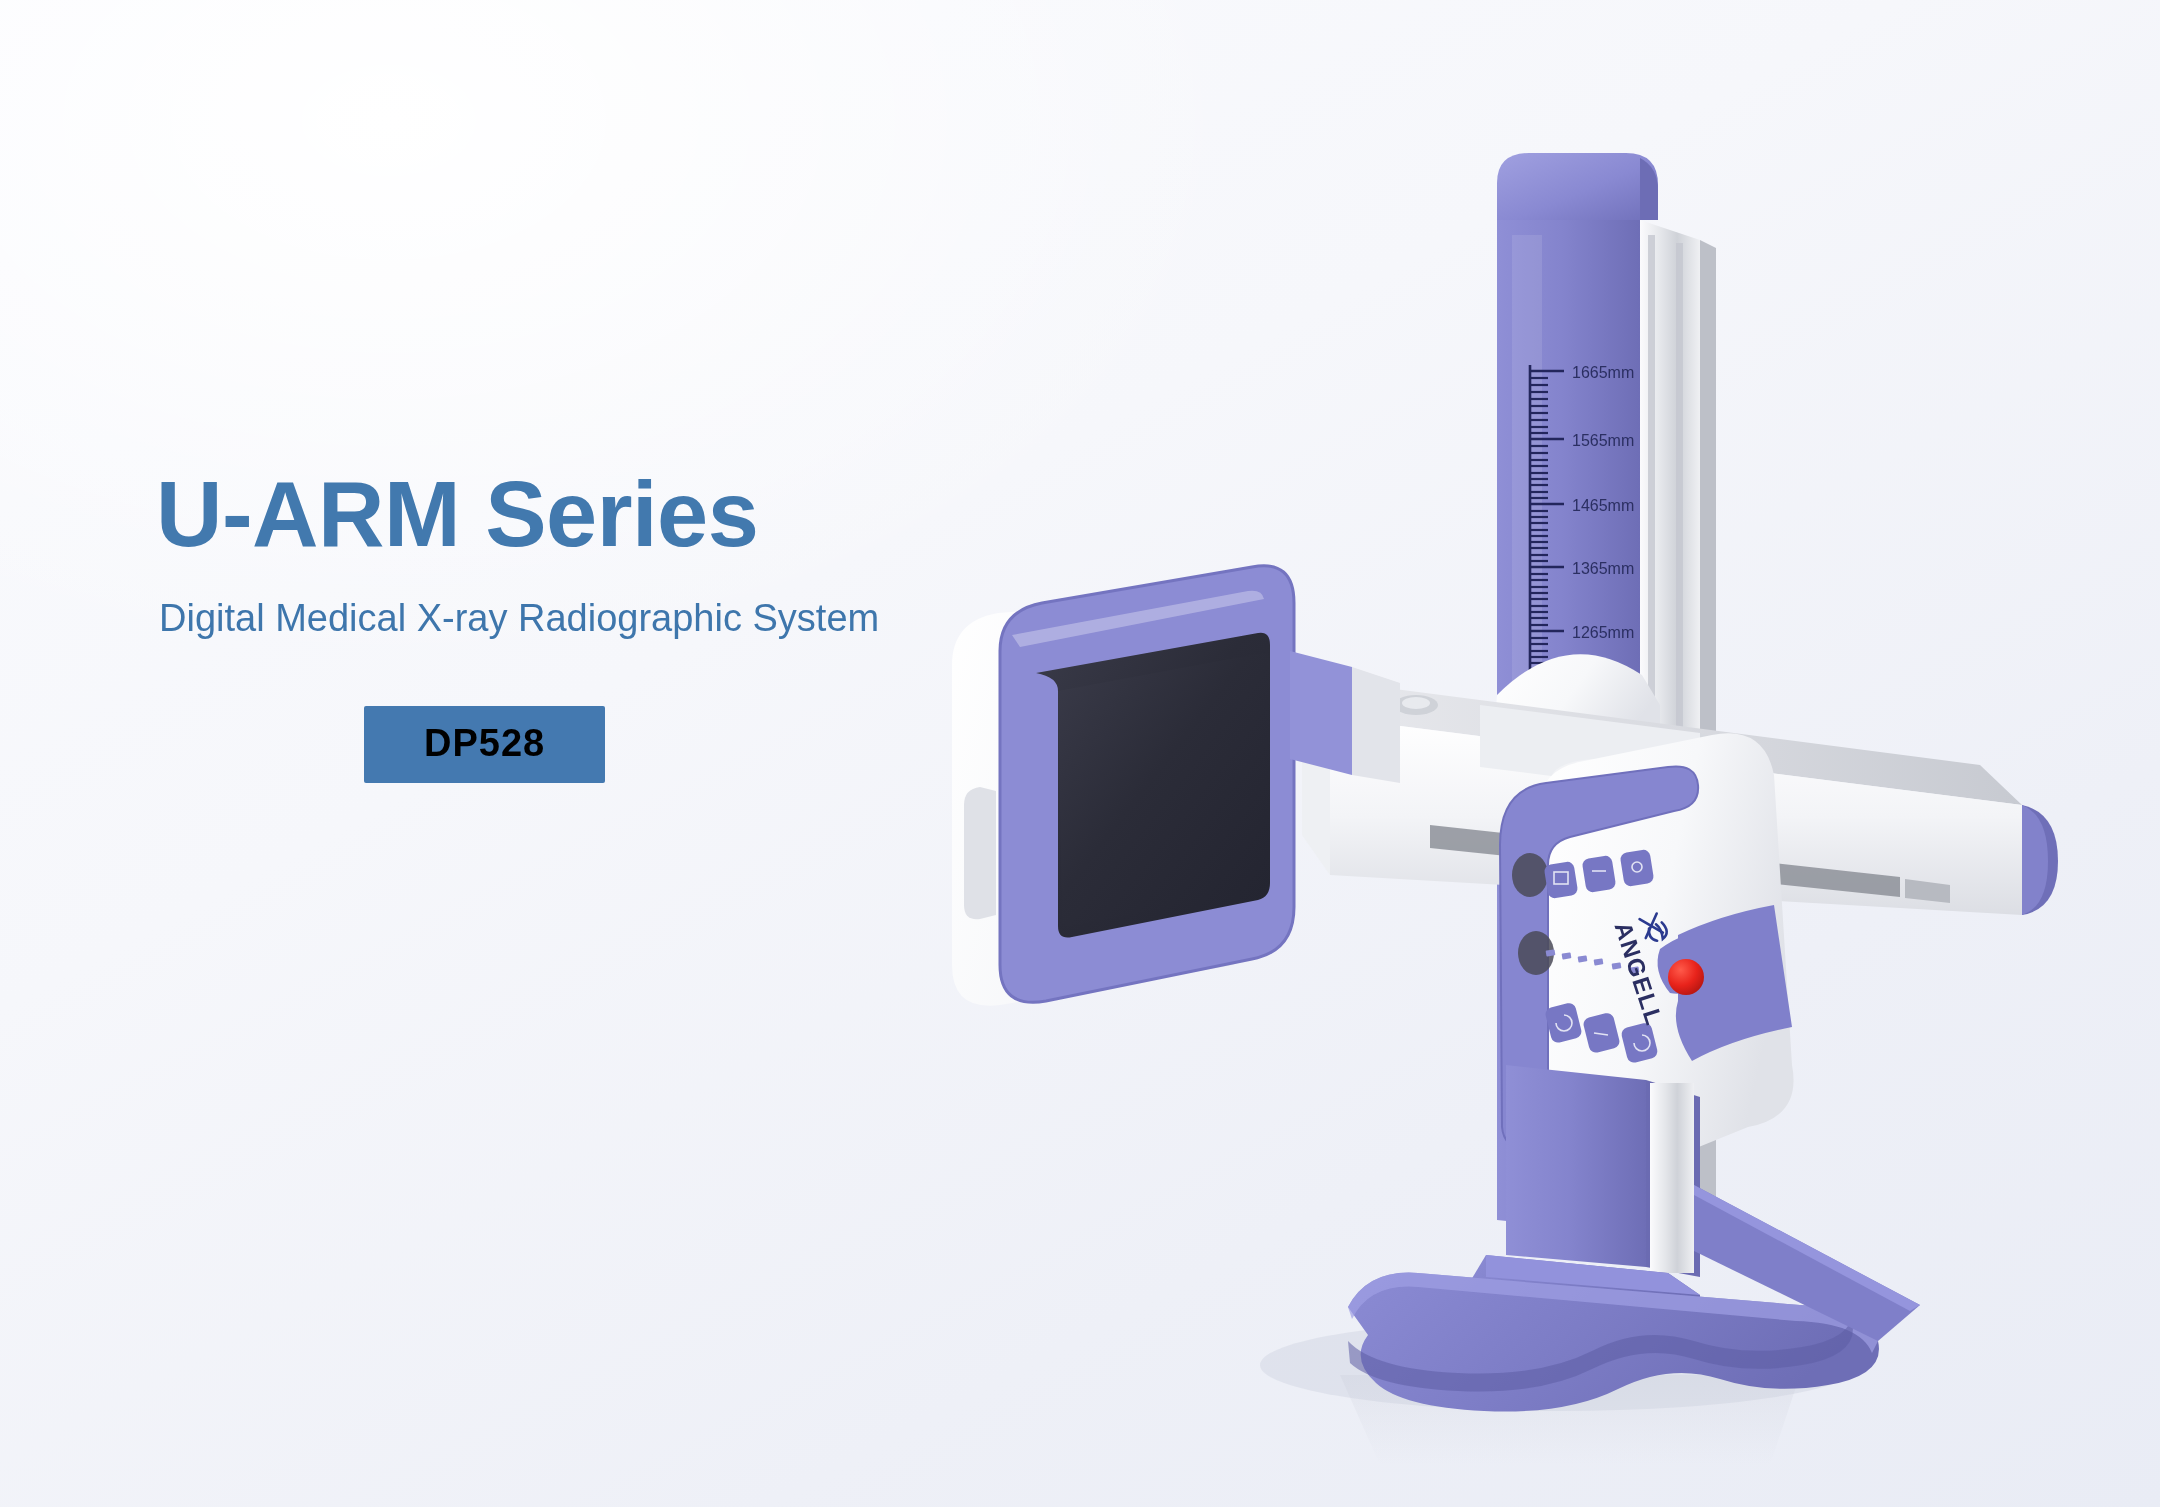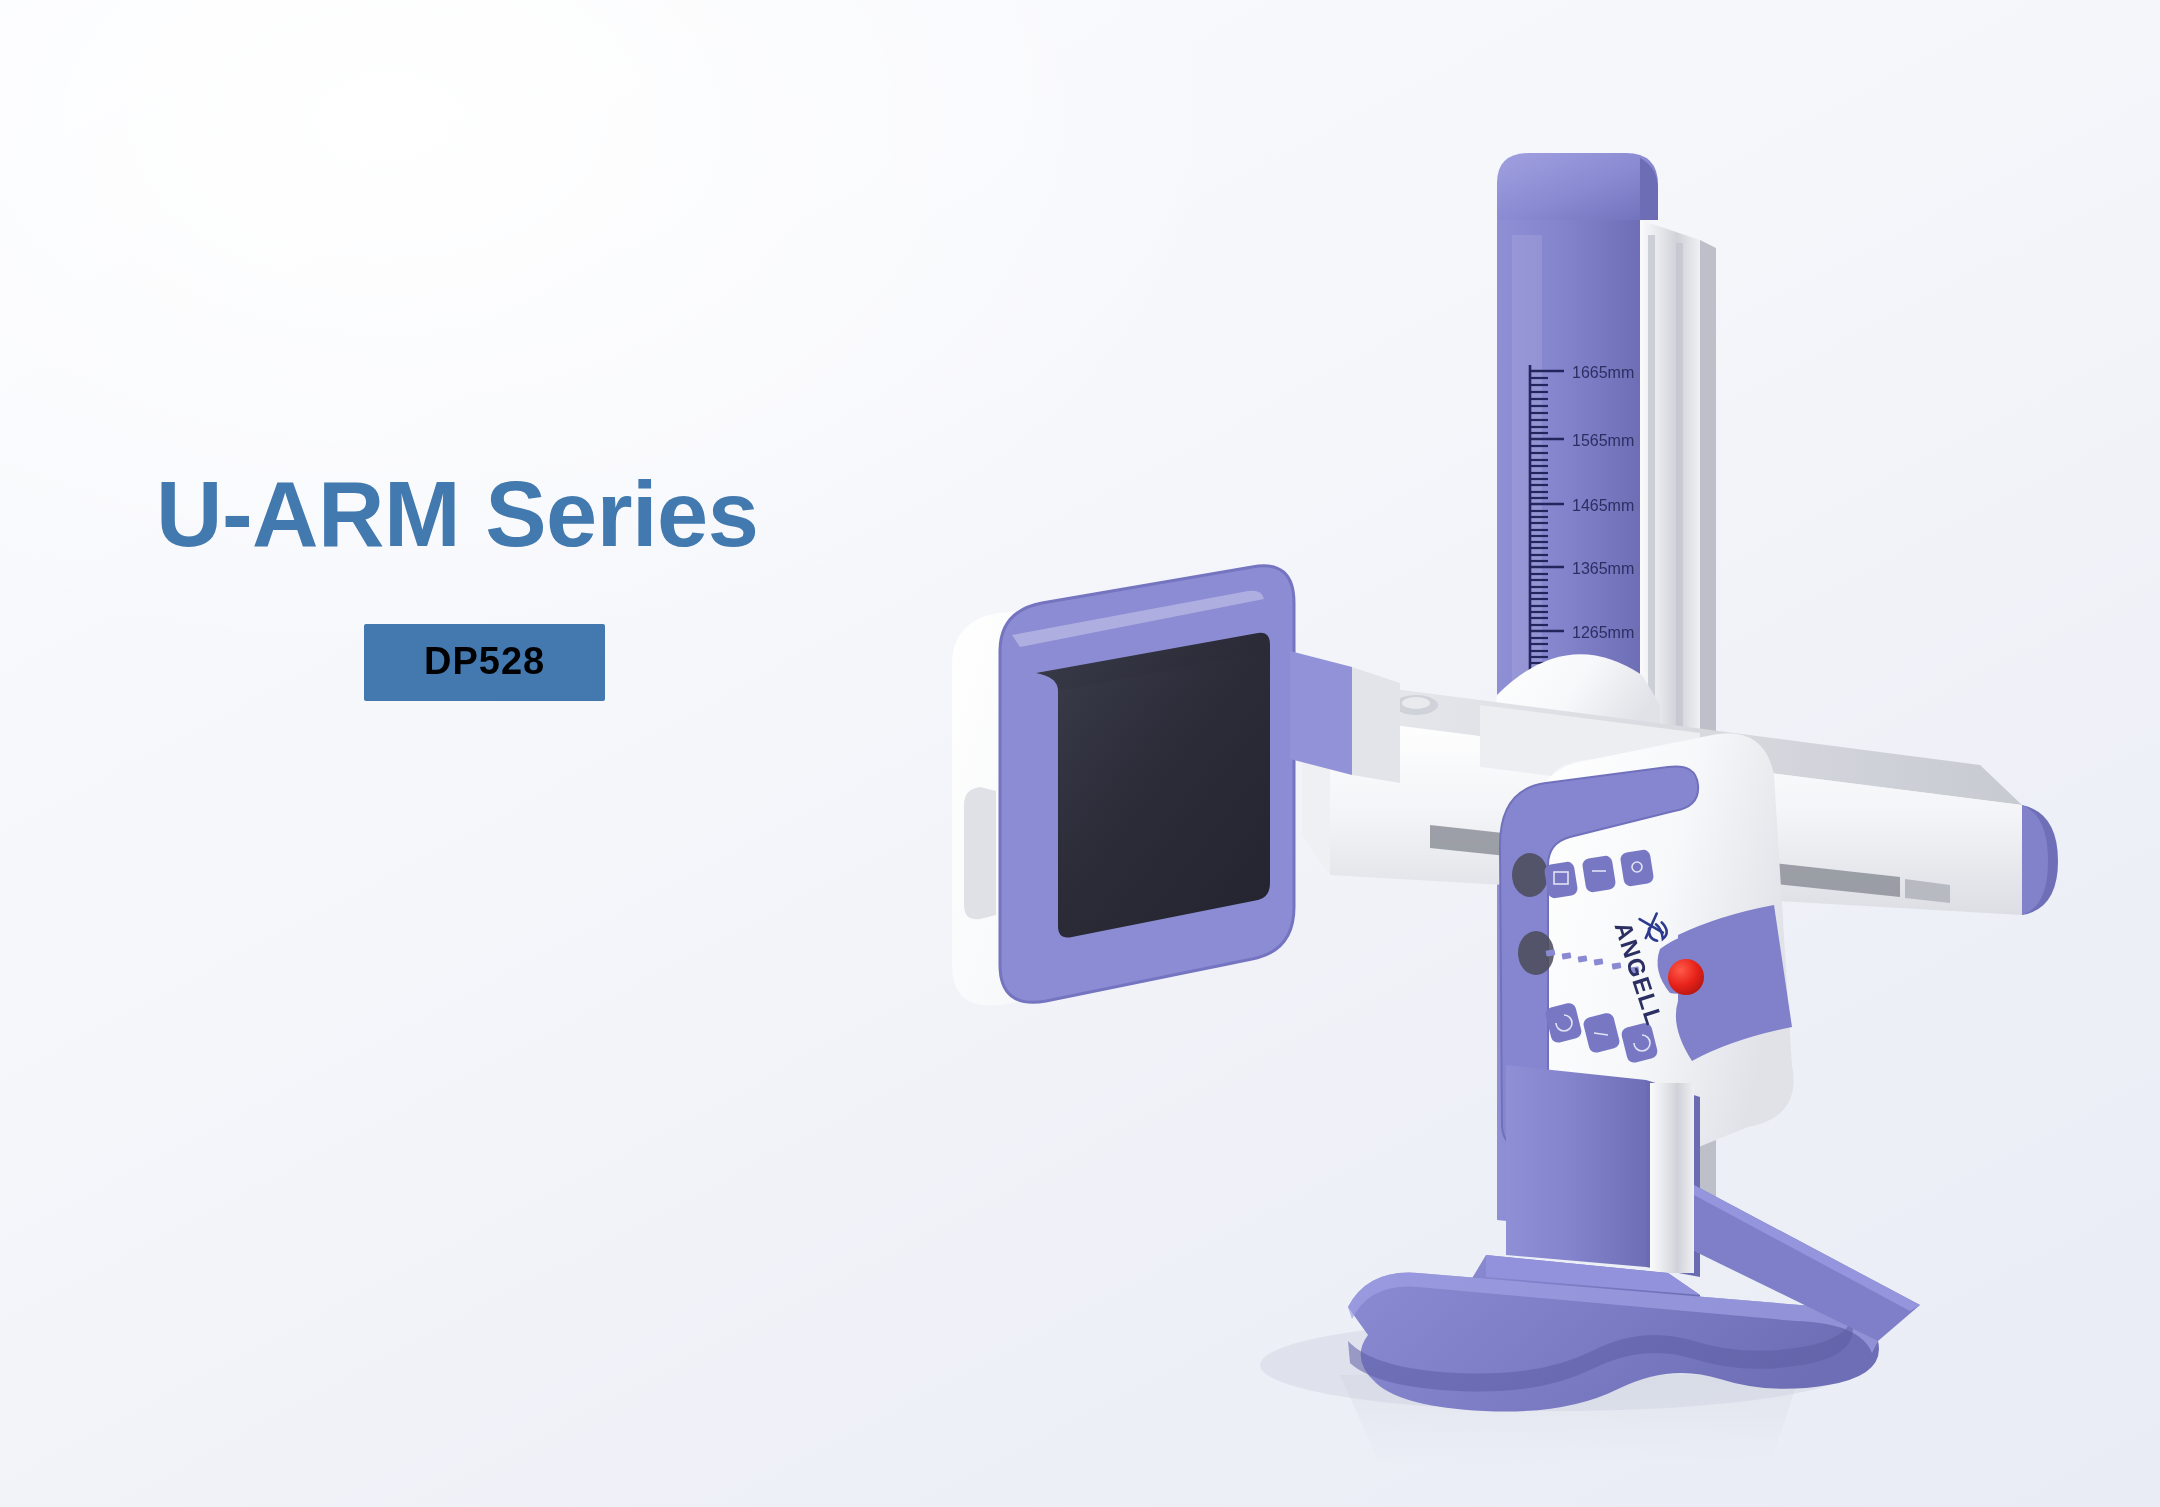--- a/index.html
+++ b/index.html
@@ -307,16 +307,17 @@
 
       <path d="M1694 1180 L1920 1300 L1878 1336 L1694 1246 Z" fill="#7f7fc9"></path>
       <path d="M1694 1180 L1920 1300 L1910 1306 L1694 1190 Z" fill="#9595dd"></path>
     </g>
 
   </svg>
   </div>
 
   <div class="textblock">
     <h1 class="headline">U-ARM Series</h1>
+    <p class="subhead">Digital Medical X-ray Radiographic System</p>
     <div class="model-badge">DP528</div>
   </div>
 
 </div>
 
 </body></html>

